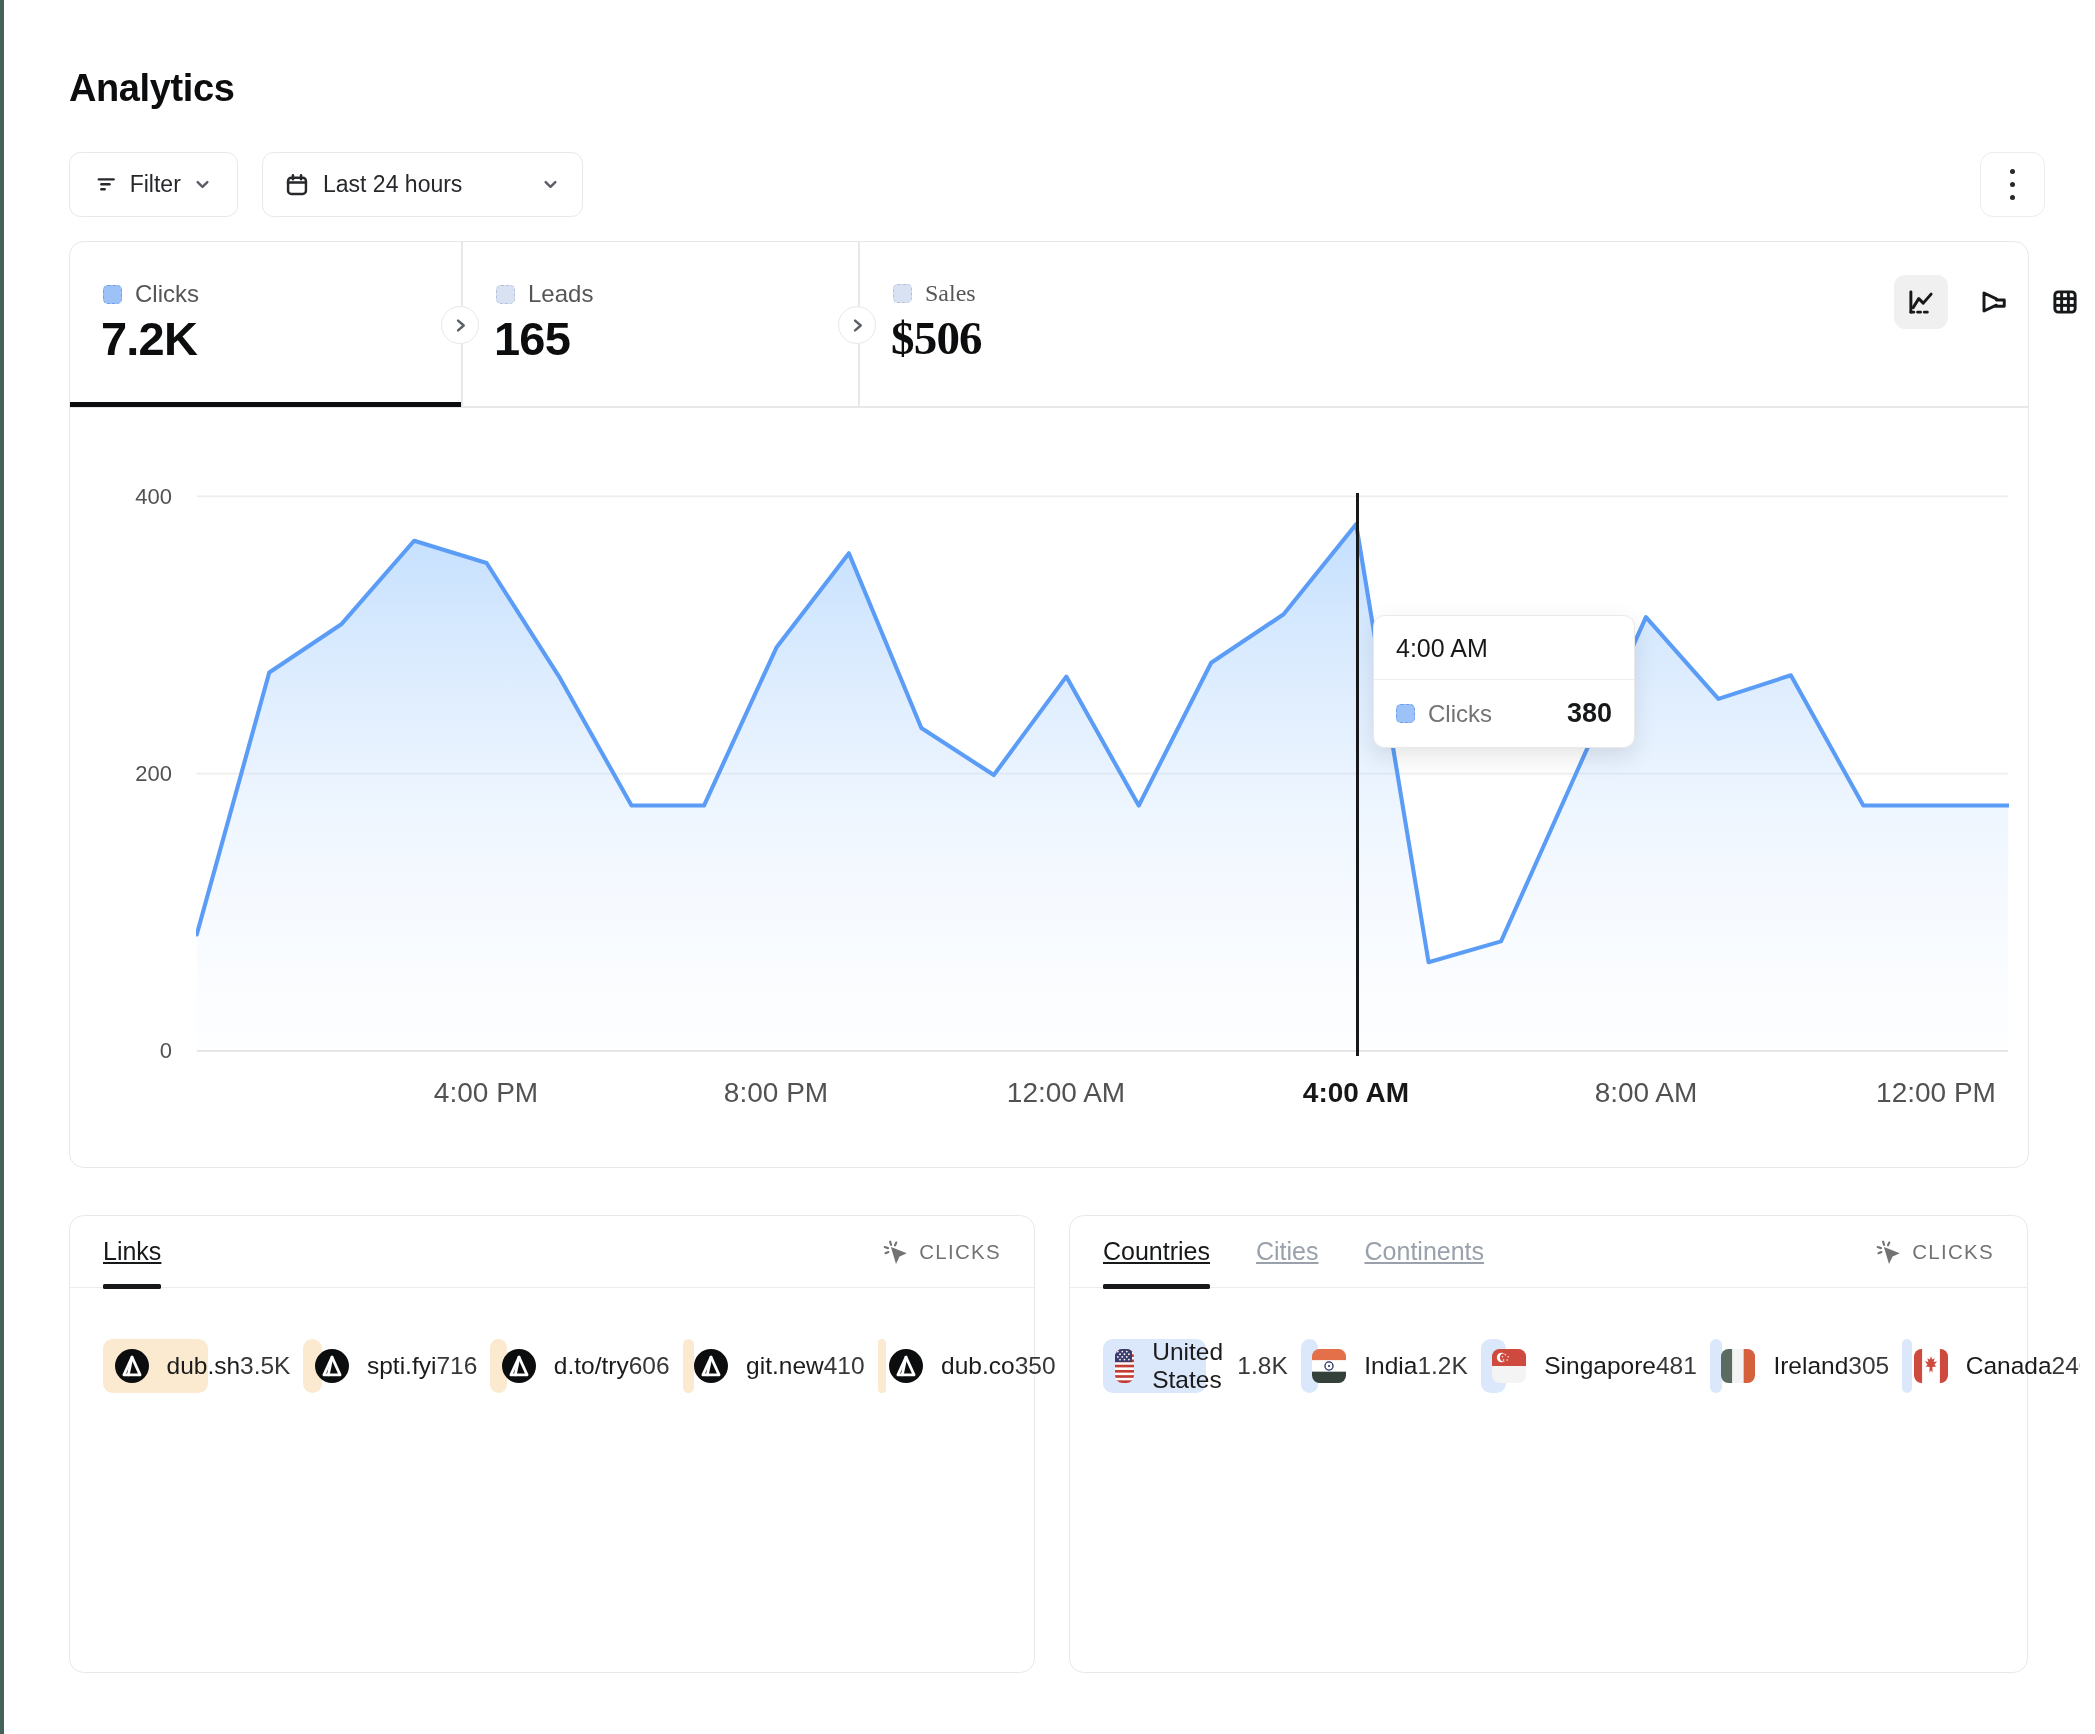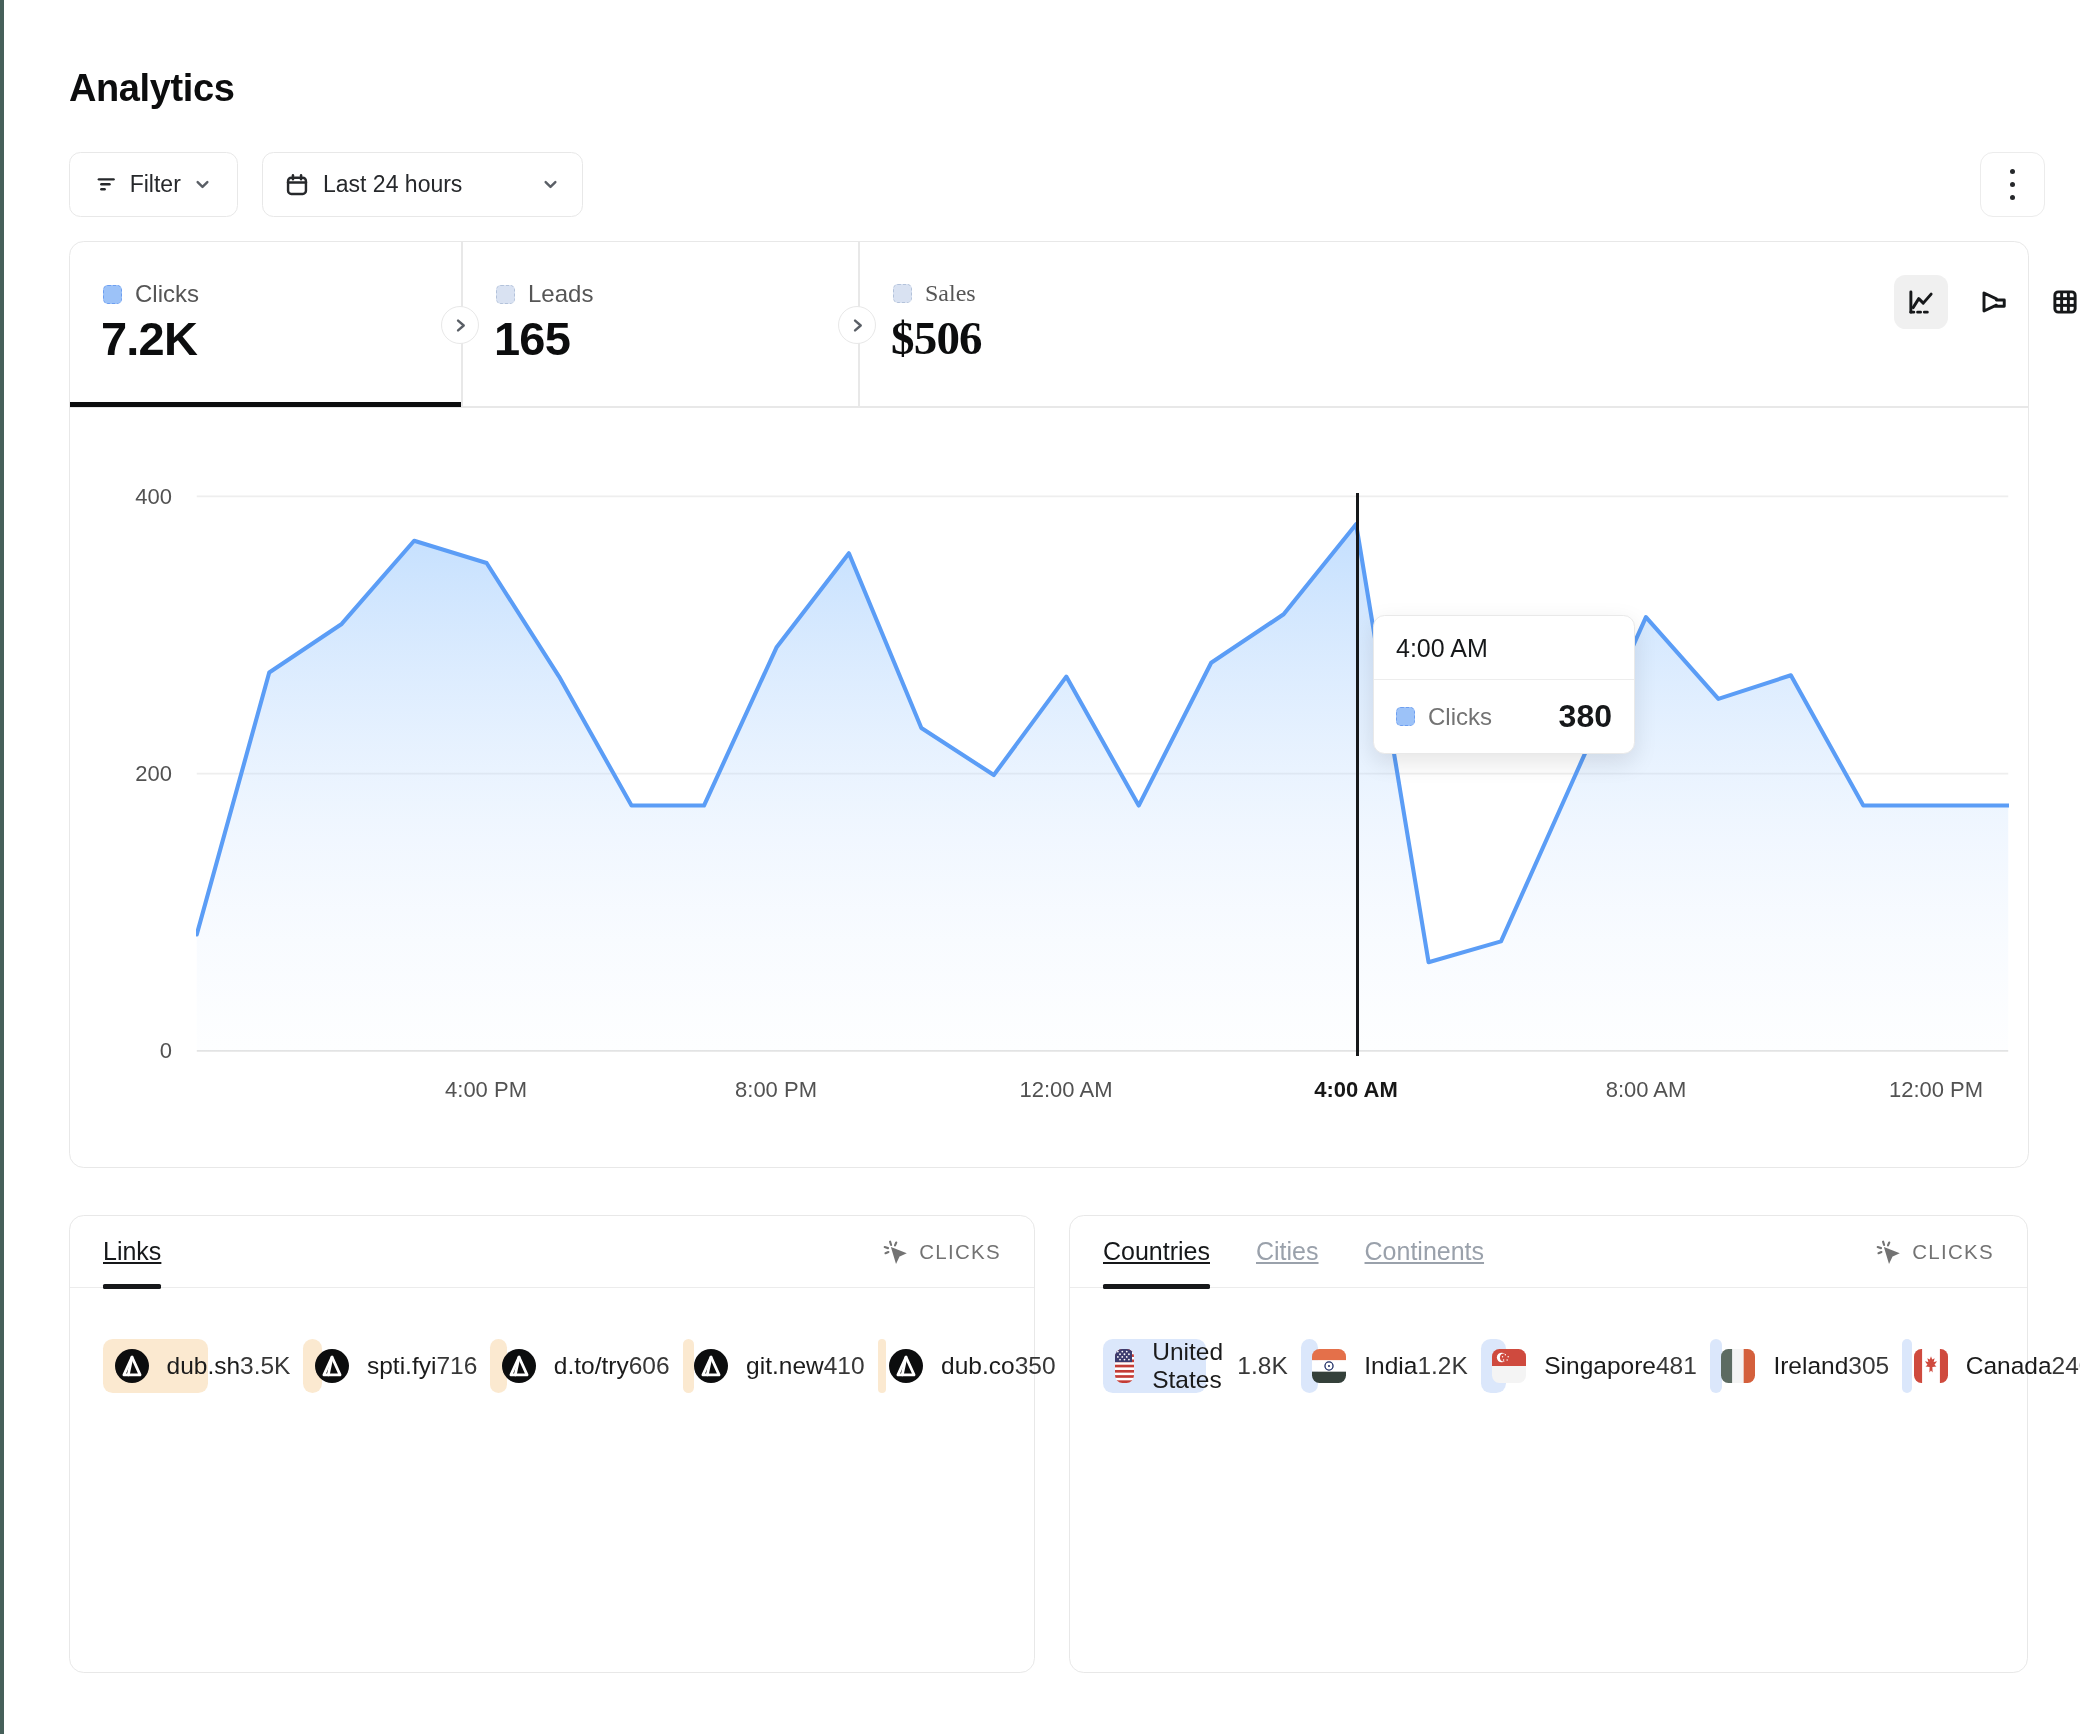--- a/index.html
+++ b/index.html
@@ -38,30 +38,30 @@
   .chev-abs { position:absolute; width:38px; height:38px; border-radius:50%; background:#fff; border:1.6px solid #e8e8e8; display:flex; align-items:center; justify-content:center; cursor:pointer; z-index:3; }
 
   
   #chart-toggles { left:1894px; top:275px; display:flex; align-items:center; gap:18px; }
   .tog { width:54px; height:54px; border-radius:11.5px; display:flex; align-items:center; justify-content:center; cursor:pointer; }
   .tog.active { background:#f0f0f0; }
 
   
   #plot { left:196px; top:458px; width:1813px; height:597px; }
   .ylab { position:absolute; width:57px; text-align:right; font-size:22px; color:#525252; left:115px; }
-  .xlab { position:absolute; top:1077px; transform:translateX(-50%); font-size:22px; color:#525252; white-space:nowrap; }
+  .xlab { position:absolute; top:1077px; transform:translateX(-50%); font-size:28px; color:#525252; white-space:nowrap; }
   .xlab.hovered { color:#171717; font-weight:700; }
   #crosshair { width:2.5px; background:#16181a; z-index:2; }
 
   
   #tooltip { left:1373px; top:615px; width:262px; background:#fff; border:1.6px solid #e9e9e9; border-radius:11.5px; box-shadow:0 8.2px 23px rgba(0,0,0,0.10); z-index:5; }
   #tooltip .tt-head { padding:18px 22px 16.4px; font-size:25px; color:#16181a; border-bottom:1.6px solid #ededed; }
   #tooltip .tt-row { padding:18px 22px; display:flex; align-items:center; gap:13px; }
   #tooltip .tt-label { font-size:24px; color:#737373; flex:1; }
-  #tooltip .tt-val { font-size:32px; font-weight:700; color:#16181a; }
+  #tooltip .tt-val { font-size:27px; font-weight:700; color:#16181a; }
 
   
   .panel { border:1.6px solid #e8e8e8; border-radius:14.7px; background:#fff; }
   #links-panel { left:69px; top:1215px; width:966px; height:458px; }
   #countries-panel { left:1069px; top:1215px; width:959px; height:458px; }
   .panel-head { position:relative; height:72px; border-bottom:1.6px solid #ececec; display:flex; align-items:center; padding:0 33px; gap:46px; }
   .ptab { font-size:25px; color:#9aa1ab; cursor:pointer; height:100%; display:flex; align-items:center; position:relative;text-decoration:underline; }
   .ptab.active { color:#16181a; font-weight:500; }
   .ptab.active::after { content:""; position:absolute; left:0; bottom:-1.6px; height:4.9px; width:100%; background:#16181a; border-radius:1.6px; }
   .phead-right { margin-left:auto; display:flex; align-items:center; gap:9.8px; color:#737373; cursor:pointer; }

